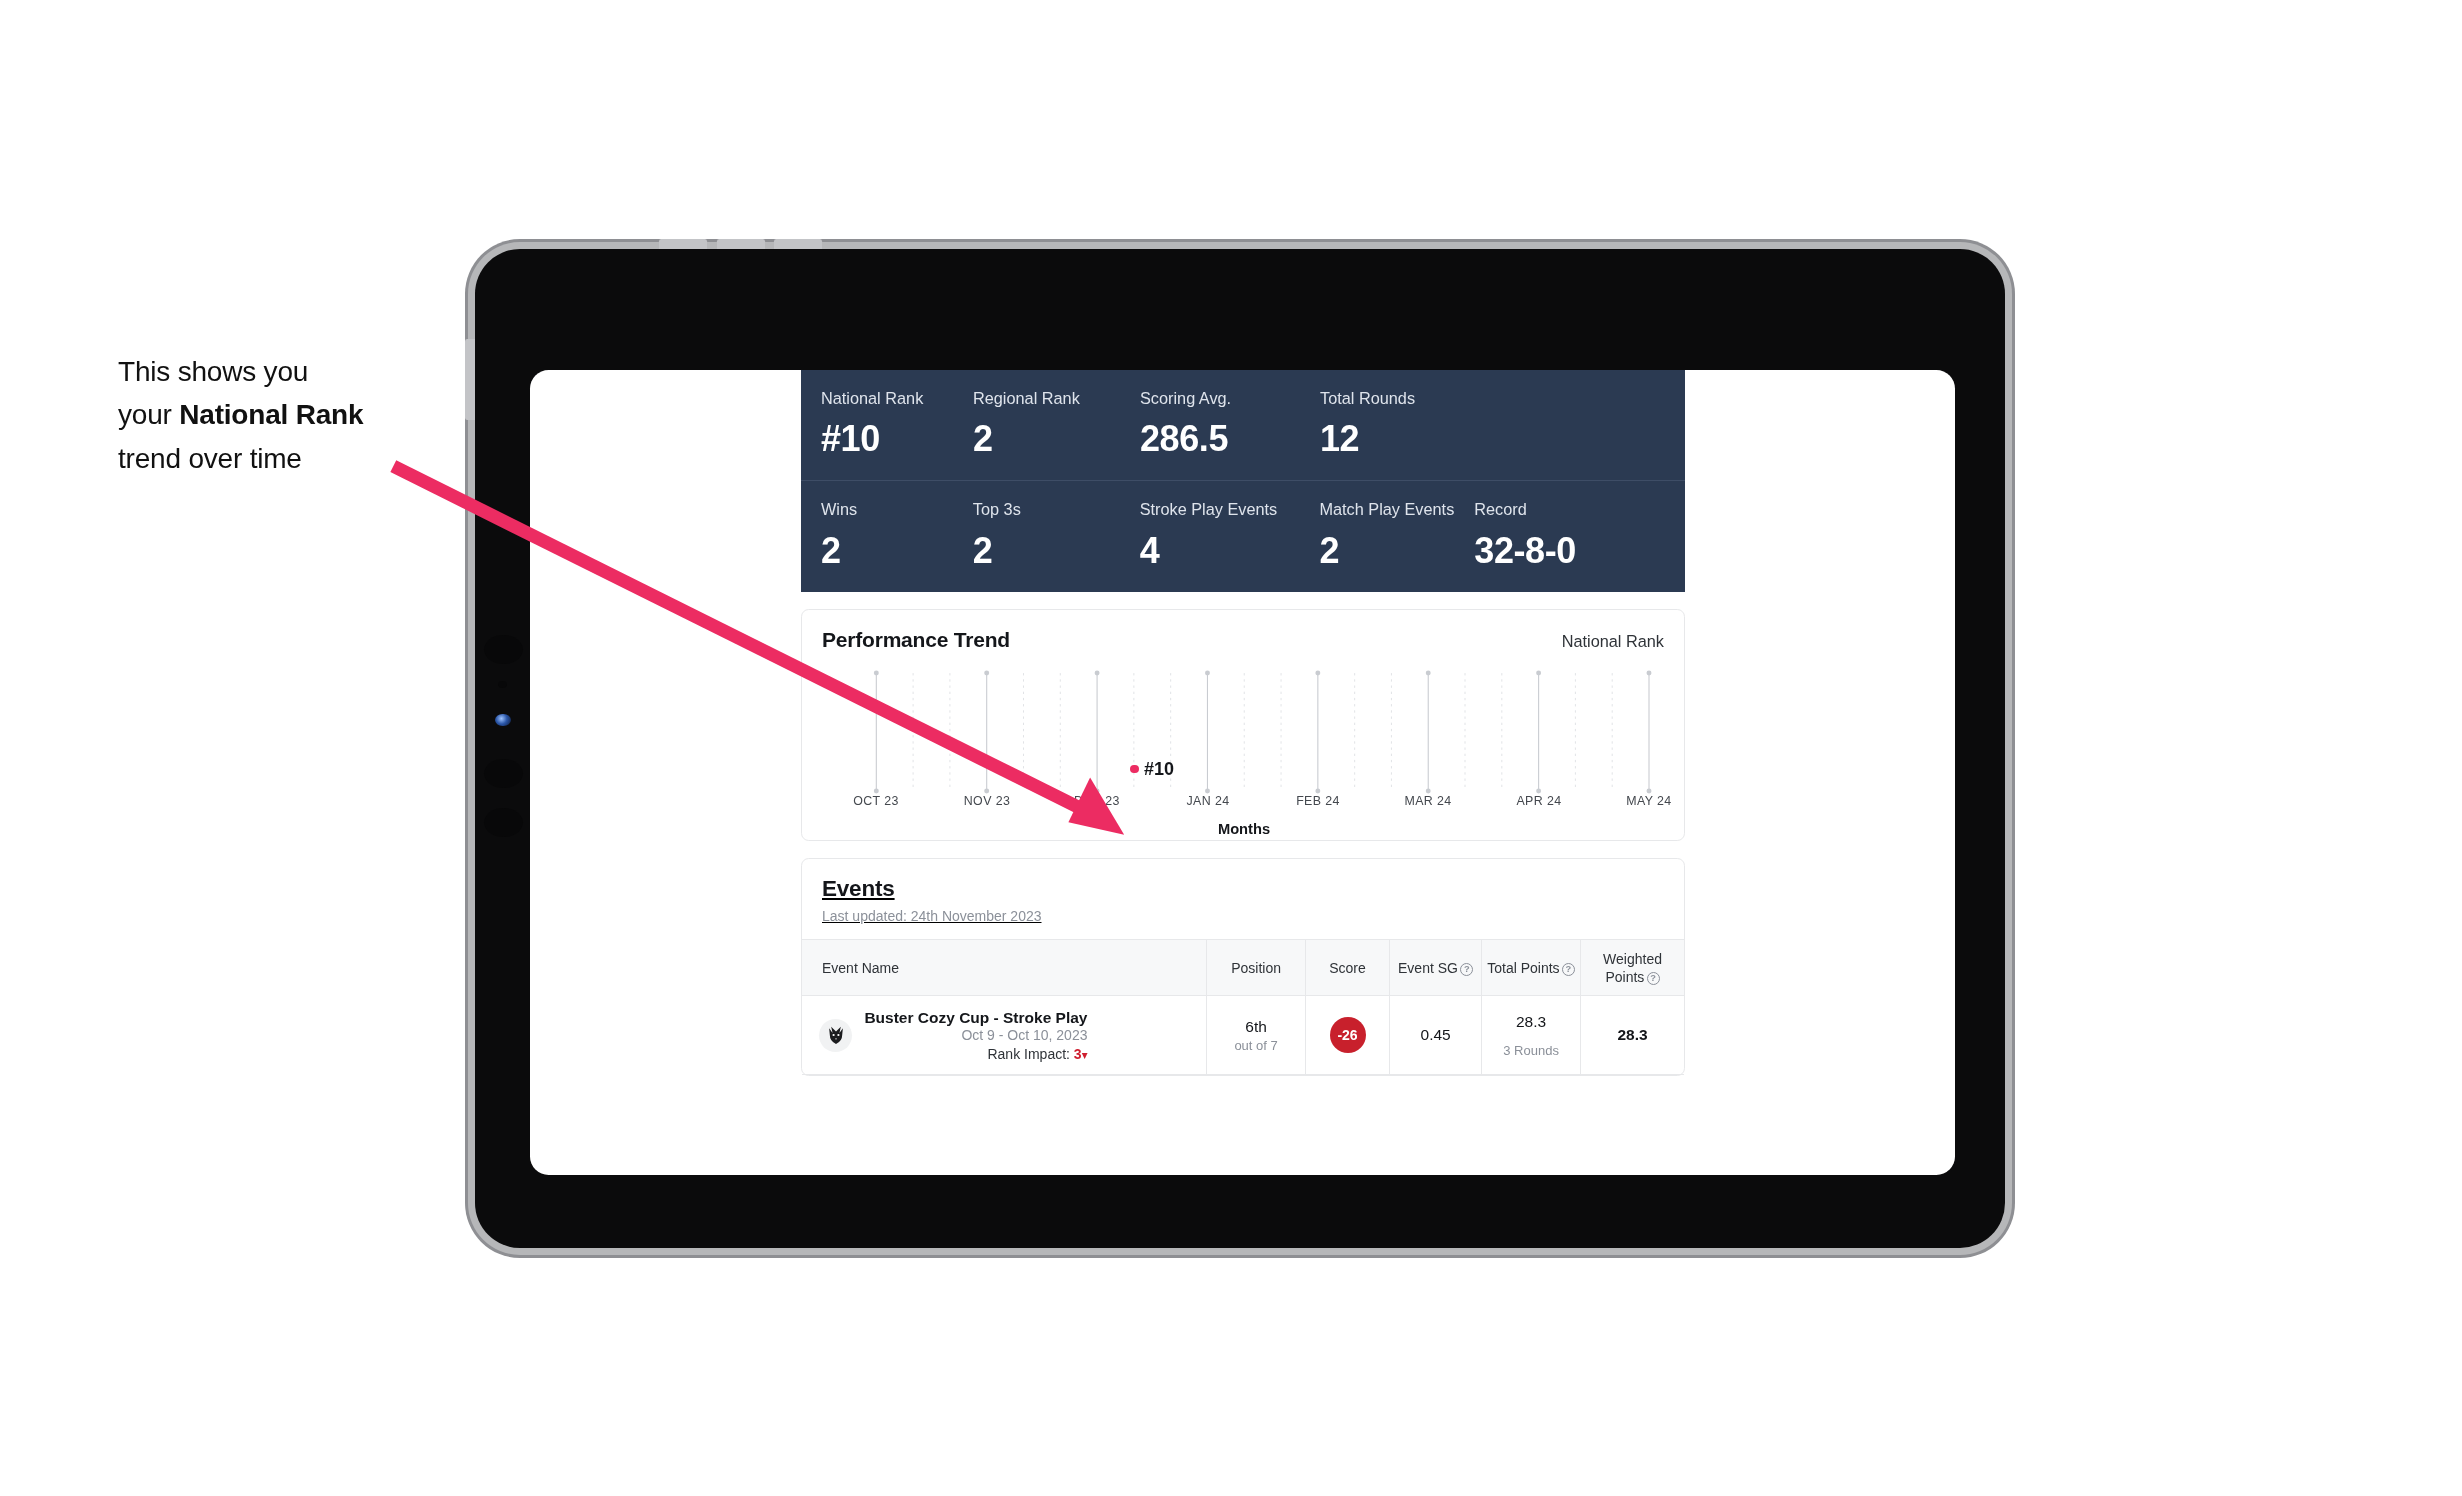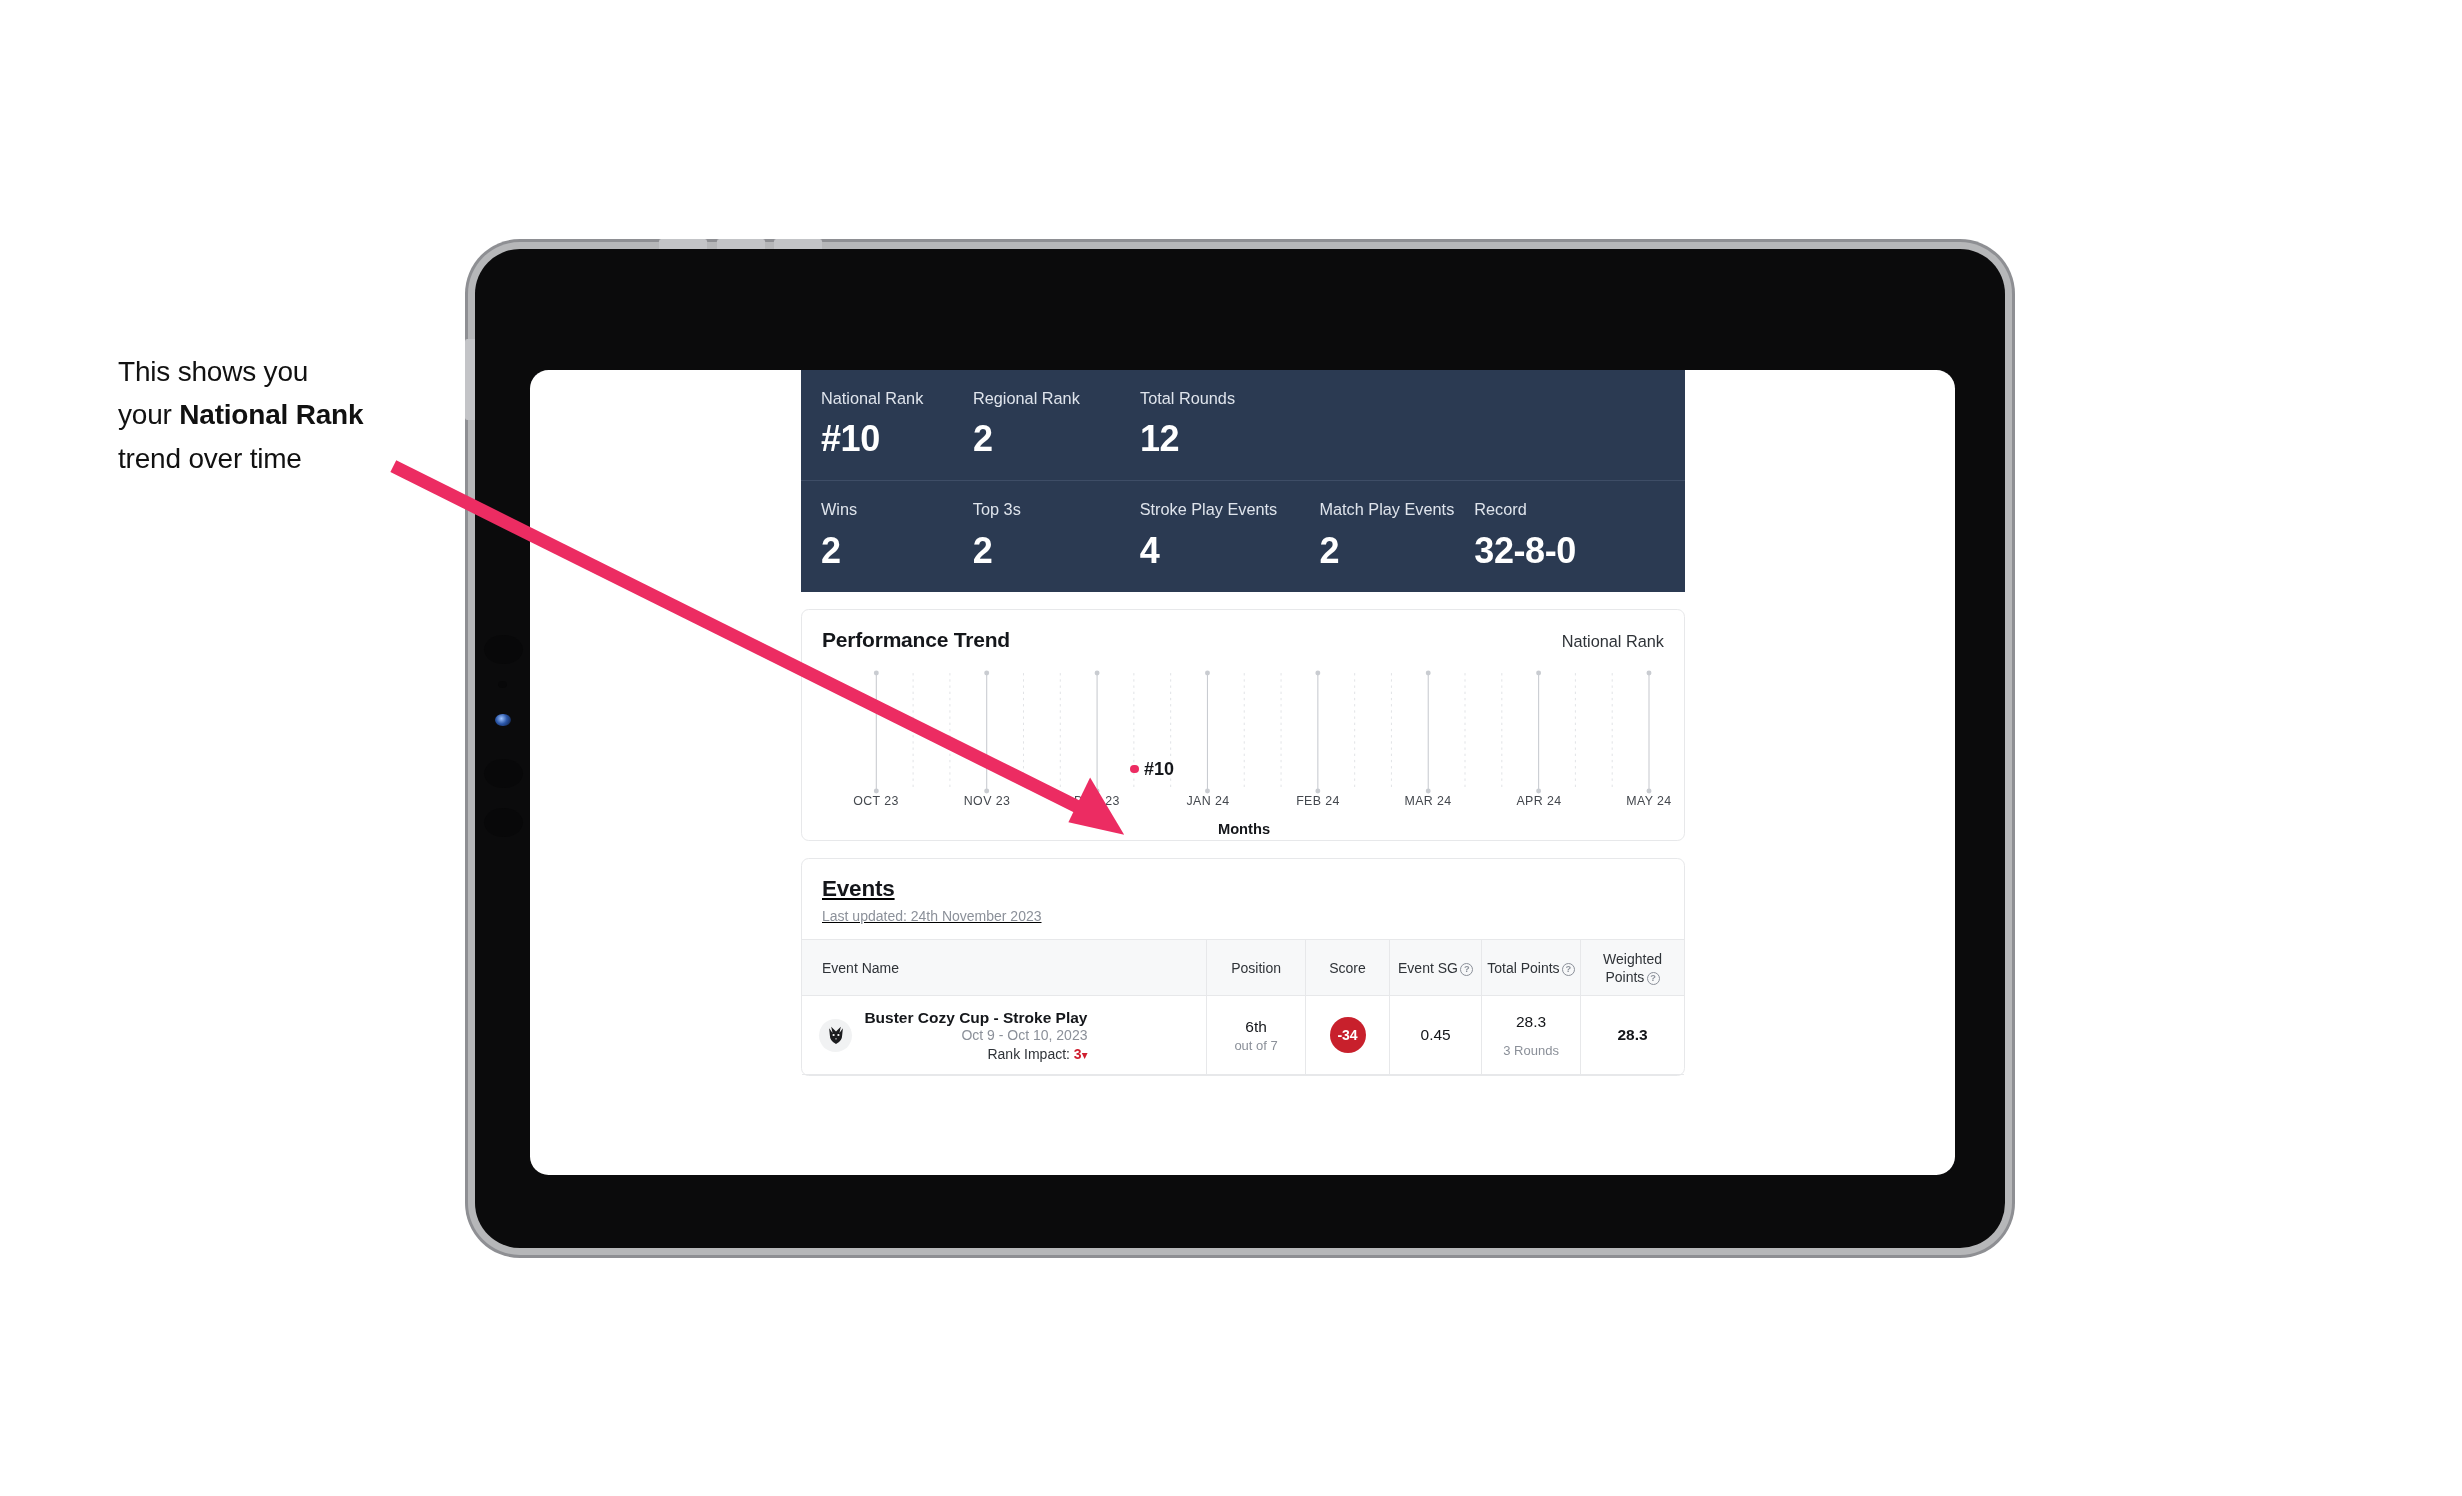--- a/index.html
+++ b/index.html
@@ -128,20 +128,24 @@
 
       <div id="stats">
         <div class="stat-row">
           <div class="stat-cell c0">
             <div class="stat-label">National Rank</div>
             <div class="stat-value">#10</div>
           </div>
           <div class="stat-cell c1">
             <div class="stat-label">Regional Rank</div>
             <div class="stat-value">2</div>
+          </div>
+          <div class="stat-cell c2">
+            <div class="stat-label">Scoring Avg.</div>
+            <div class="stat-value">286.5</div>
           </div>
           <div class="stat-cell c3">
             <div class="stat-label">Total Rounds</div>
             <div class="stat-value">12</div>
           </div>
         </div>
         <div class="stat-row second">
           <div class="stat-cell c0">
             <div class="stat-label">Wins</div>
             <div class="stat-value">2</div>
@@ -266,21 +270,21 @@
                     <div class="ev-date">Oct 9 - Oct 10, 2023</div>
                     <div class="ev-rank"><span>Rank Impact:</span> <span class="val">3</span><span class="tri">▾</span></div>
                   </div>
                 </div>
               </td>
               <td class="ctr">
                 <div class="pos-main">6th</div>
                 <div class="pos-sub">out of 7</div>
               </td>
               <td class="ctr">
-                <span class="badge">-34</span>
+                <span class="badge">-26</span>
               </td>
               <td class="ctr">
                 <div class="num">0.45</div>
               </td>
               <td class="ctr">
                 <div class="num">28.3</div>
                 <div class="sub">3 Rounds</div>
               </td>
               <td class="ctr">
                 <div class="num bold">28.3</div>

